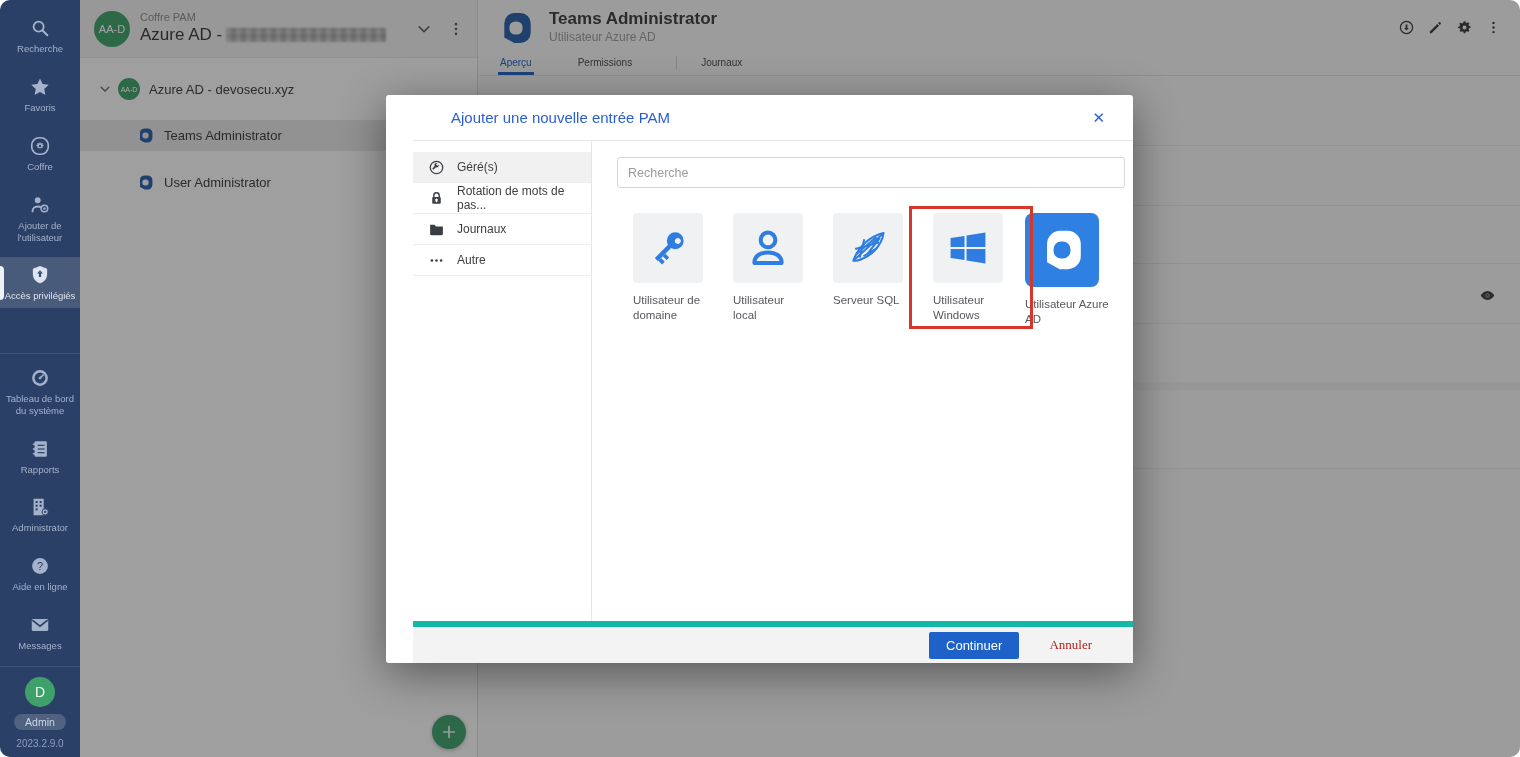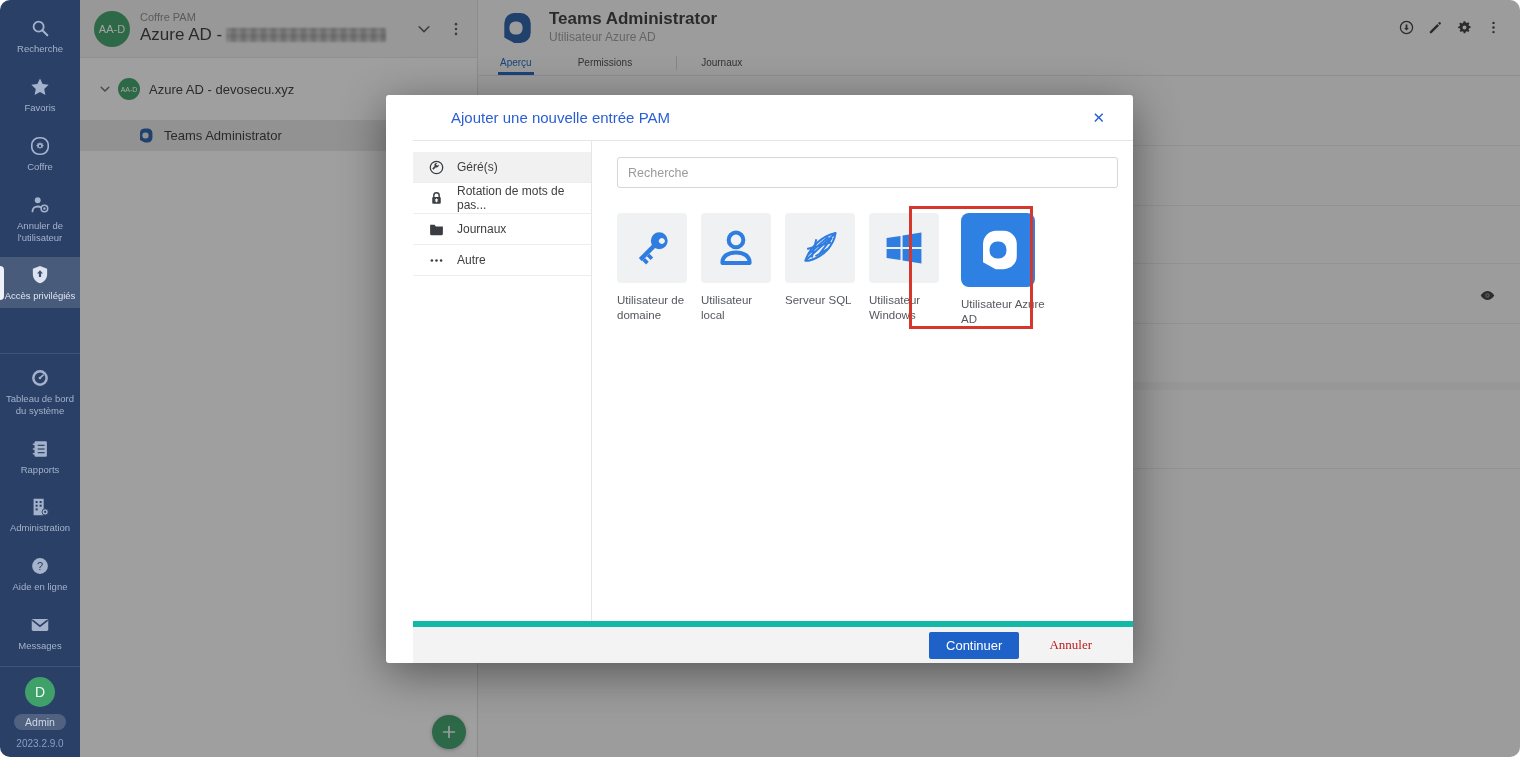--- a/index.html
+++ b/index.html
@@ -125,21 +125,21 @@
   }
   .mnav-item svg{width:17px;height:17px;margin-right:12px;color:#3a3d42;flex:none;}
   .mnav-item.active{background:#f1f1f1;}
   .mcontent{flex:1;padding:16px 15px 0 25px;}
   .msearch{
     width:100%;height:31px;border:1px solid #d6d6d6;border-radius:3px;
     padding:0 10px;font-size:12.5px;color:#3e3e3e;font-family:inherit;outline:none;
   }
   .msearch::placeholder{color:#9b9b9b;}
   .tiles{margin-top:25px;display:flex;align-items:flex-start;}
-  .tile{width:70px;margin-right:14px;cursor:pointer;}
+  .tile{width:70px;margin-right:14px;cursor:pointer;margin-left:16px;}
   .tile-box{width:70px;height:70px;border-radius:4px;background:#f0f1f2;display:flex;align-items:center;justify-content:center;}
   .tile-box svg{width:44px;height:44px;}
   .tile-label{margin-top:10px;font-size:11.5px;line-height:1.3;color:#55585e;}
   .tile.azure{width:86px;margin-left:8px;}
   .tile.azure .tile-box{width:74px;height:74px;border-radius:8px;background:#2e80e3;}
   .tile.azure .tile-box svg{width:46px;height:46px;color:#ffffff;}
   .modal-footer{
     flex:none;height:42px;background:#f3f3f3;border-top:6px solid #14b8a6;
     display:flex;align-items:center;justify-content:flex-end;padding-right:35px;gap:24px;
   }
@@ -188,21 +188,21 @@
         </svg>
       <span class="sb-label">Coffre</span>
     </div>
     <div class="sb-item">
       <svg viewBox="0 0 24 24">
           <circle cx="9.5" cy="6.8" r="3.2" fill="currentColor"></circle>
           <path d="M3.8 19c0-3.4 2.6-5.4 5.7-5.4 1.3 0 2.5.3 3.4.9" fill="none" stroke="currentColor" stroke-width="2" stroke-linecap="round"></path>
           <circle cx="16.8" cy="15.8" r="3.6" fill="none" stroke="currentColor" stroke-width="1.7"></circle>
           <circle cx="16.8" cy="15.8" r="1.3" fill="currentColor"></circle>
         </svg>
-      <span class="sb-label">Annuler de l'utilisateur</span>
+      <span class="sb-label">Ajouter de l'utilisateur</span>
     </div>
     <div class="sb-item active">
       <svg viewBox="0 0 24 24">
           <path d="M12 2.2l7.8 2.9v6c0 4.9-3.3 8.4-7.8 9.8-4.5-1.4-7.8-4.9-7.8-9.8v-6z" fill="currentColor"></path>
           <path d="M12 6.8l3.2 3.5h-2v4h-2.4v-4h-2z" fill="#3a4f76"></path>
         </svg>
       <span class="sb-label">Accès privilégiés</span>
     </div>
 
     <div class="sb-bottom">
@@ -231,21 +231,21 @@
         <svg viewBox="0 0 24 24">
             <rect x="5" y="3" width="11" height="18" fill="currentColor"></rect>
             <rect x="7.2" y="5.5" width="2.2" height="2.2" fill="#2b4066"></rect>
             <rect x="11.6" y="5.5" width="2.2" height="2.2" fill="#2b4066"></rect>
             <rect x="7.2" y="9.5" width="2.2" height="2.2" fill="#2b4066"></rect>
             <rect x="11.6" y="9.5" width="2.2" height="2.2" fill="#2b4066"></rect>
             <rect x="7.2" y="13.5" width="2.2" height="2.2" fill="#2b4066"></rect>
             <circle cx="17.6" cy="17.4" r="3.4" fill="currentColor" stroke="#2b4066" stroke-width="1"></circle>
             <circle cx="17.6" cy="17.4" r="1.2" fill="#2b4066"></circle>
           </svg>
-        <span class="sb-label">Administration</span>
+        <span class="sb-label">Administrator</span>
       </div>
       <div class="sb-item">
         <svg viewBox="0 0 24 24">
             <circle cx="12" cy="12" r="8.6" fill="currentColor"></circle>
             <text x="12" y="16.2" text-anchor="middle" font-size="12" font-family="inherit" fill="#2b4066">?</text>
           </svg>
         <span class="sb-label">Aide en ligne</span>
       </div>
       <div class="sb-item">
         <svg viewBox="0 0 24 24">
@@ -290,20 +290,26 @@
           <path d="M5.5 9l6.5 6.5L18.5 9" fill="none" stroke="currentColor" stroke-width="2.4" stroke-linecap="round"></path>
         </svg>
       <span class="t-avatar">AA-D</span>
       <span>Azure AD - devosecu.xyz</span>
     </div>
     <div class="tree-row tree-entry selected">
       <svg viewBox="0 0 24 24">
           <use href="#office-logo"></use>
         </svg>
       <span>Teams Administrator</span>
+    </div>
+    <div class="tree-row tree-entry">
+      <svg viewBox="0 0 24 24">
+          <use href="#office-logo"></use>
+        </svg>
+      <span>User Administrator</span>
     </div>
 
     <button class="fab">
       <svg viewBox="0 0 24 24">
           <path d="M12 4v16M4 12h16" stroke="currentColor" stroke-width="2.6" stroke-linecap="round"></path>
         </svg>
     </button>
   </section>
 
   <section class="main">

